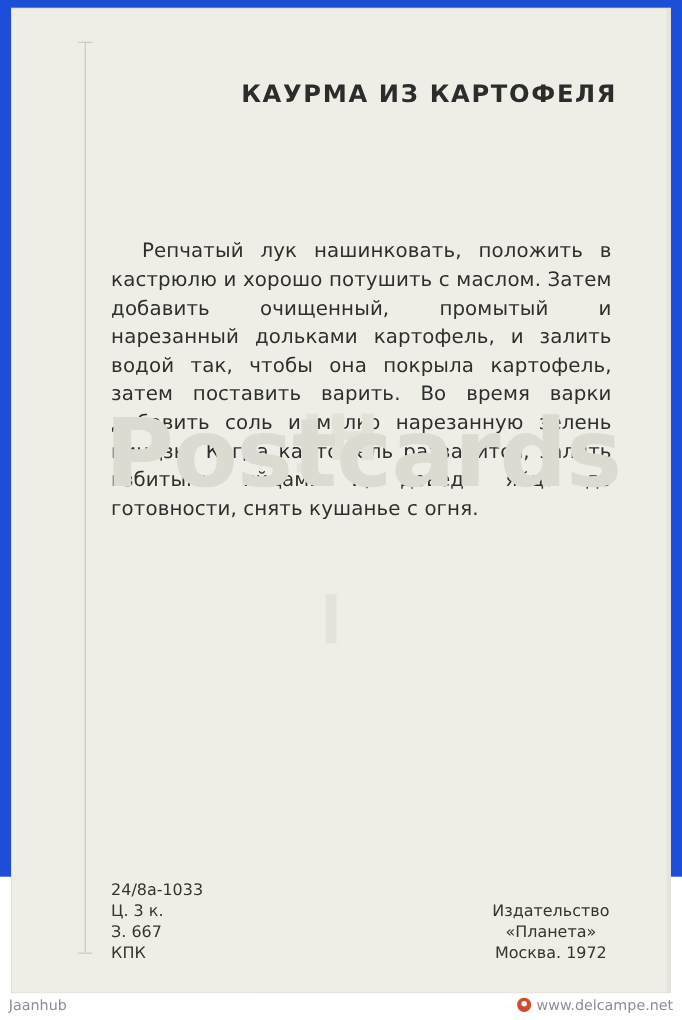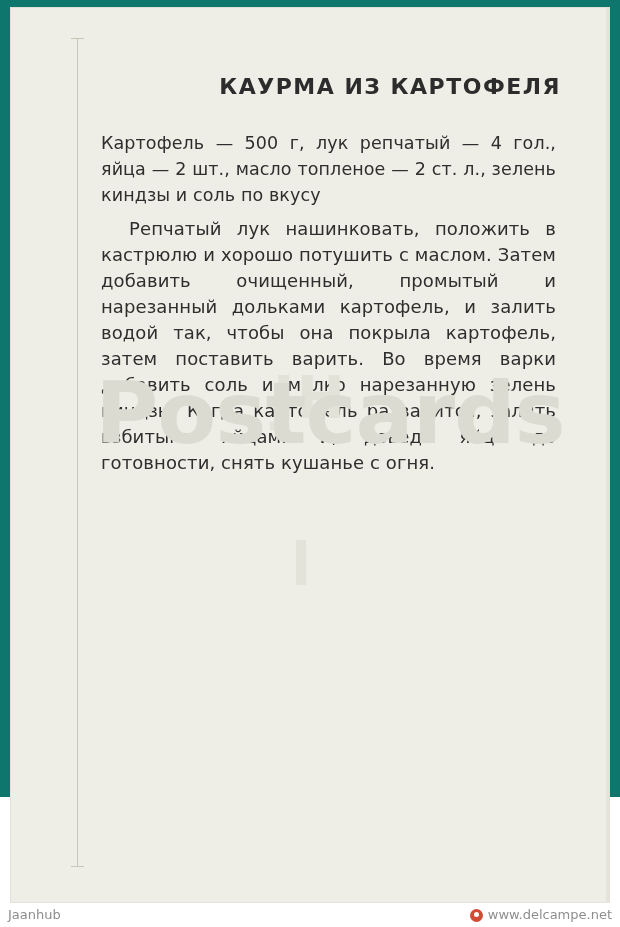--- a/index.html
+++ b/index.html
@@ -14,21 +14,21 @@
     position: relative;
     overflow: hidden;
   }
 
   
   #scan {
     position: absolute;
     left: 0; top: 0;
     width: 620px;
     height: 797px;
-    background: #0f766e;
+    background: #1d4ed8;
   }
 
   
   #card {
     position: absolute;
     left: 11px;
     top: 8px;
     width: 598px;
     height: 897px;
     background: #efeee6;
@@ -192,21 +192,21 @@
     font-family: "DejaVu Sans", sans-serif;
   }
   #footer-right {
     position: absolute;
     right: 8px;
     top: 4px;
     font-size: 13px;
     color: #8e8e8e;
     font-family: "DejaVu Sans", sans-serif;
     display: flex;
-    align-items: flex-end;
+    align-items: flex-start;
     gap: 5px;
   }
   #footer-dot {
     display: inline-block;
     width: 13px;
     height: 13px;
     border-radius: 50%;
     background: #d34a35;
     position: relative;
   }
@@ -229,25 +229,31 @@
   <div id="card">
     <div id="card-edge-right"></div>
     <div id="card-edge-bottom"></div>
 
     <div id="divider"></div>
     <div class="tick" style="top:30px;"></div>
     <div class="tick" style="top:858px;"></div>
 
     <div id="title">КАУРМА ИЗ КАРТОФЕЛЯ</div>
 
-    <div id="ingredients">Картофель — 500 г, лук репчатый — 4 гол., яйца — 2 шт., масло топленое — 2 ст. л., зелень киндзы и соль по вкусу</div>
 
     <div id="method">Репчатый лук нашинковать, положить в кастрюлю и хорошо потушить с маслом. Затем добавить очищенный, промытый и нарезанный дольками картофель, и залить водой так, чтобы она покрыла картофель, затем поставить варить. Во время варки добавить соль и мелко нарезанную зелень киндзы. Когда картофель разварится, залить взбитыми яйцами и, доведя яйца до готовности, снять кушанье с огня.</div>
 
-
+    <div id="imprint-left" style="white-space: pre-line;">24/8а-1033
+Ц. 3 к.
+З. 667
+КПК</div>
+
+    <div id="imprint-right" style="white-space: pre-line;">Издательство
+«Планета»
+Москва. 1972</div>
   </div>
 
   <div id="watermark-sub">JH</div>
   <div id="watermark">Postcards</div>
   <div id="watermark-bar"></div>
 
 </div>
 
 <div id="footer">
   <div id="footer-left">Jaanhub</div>

